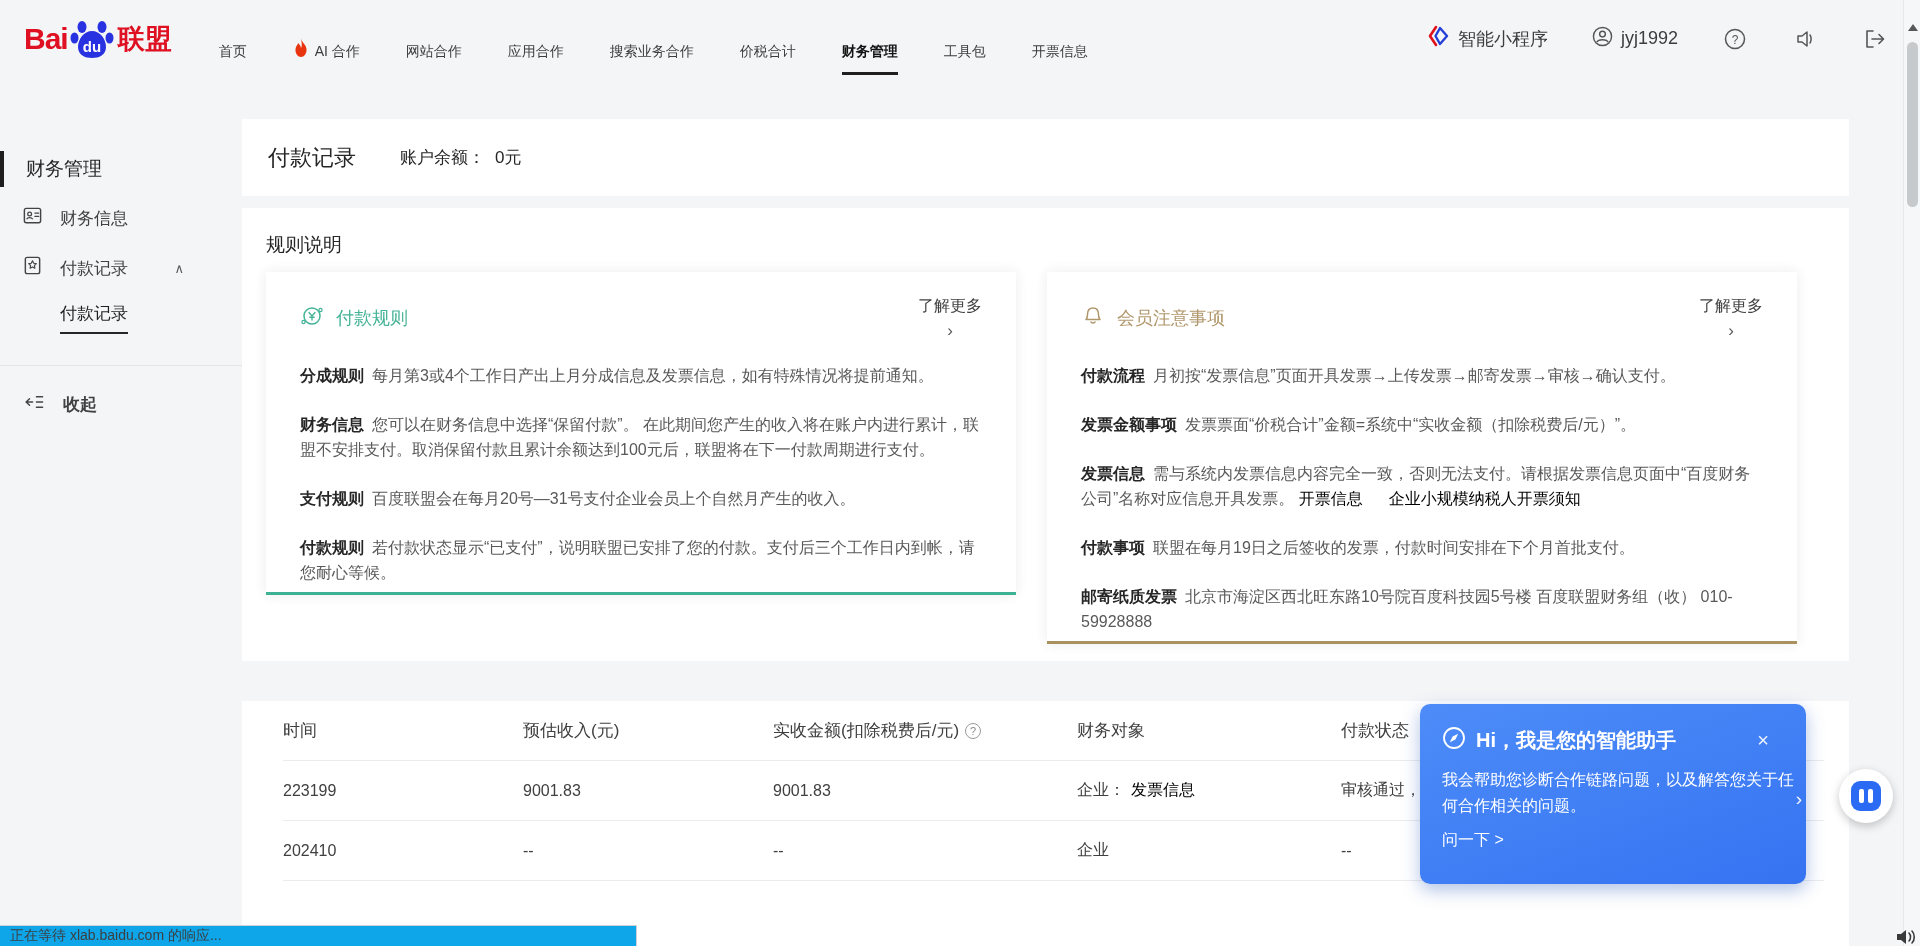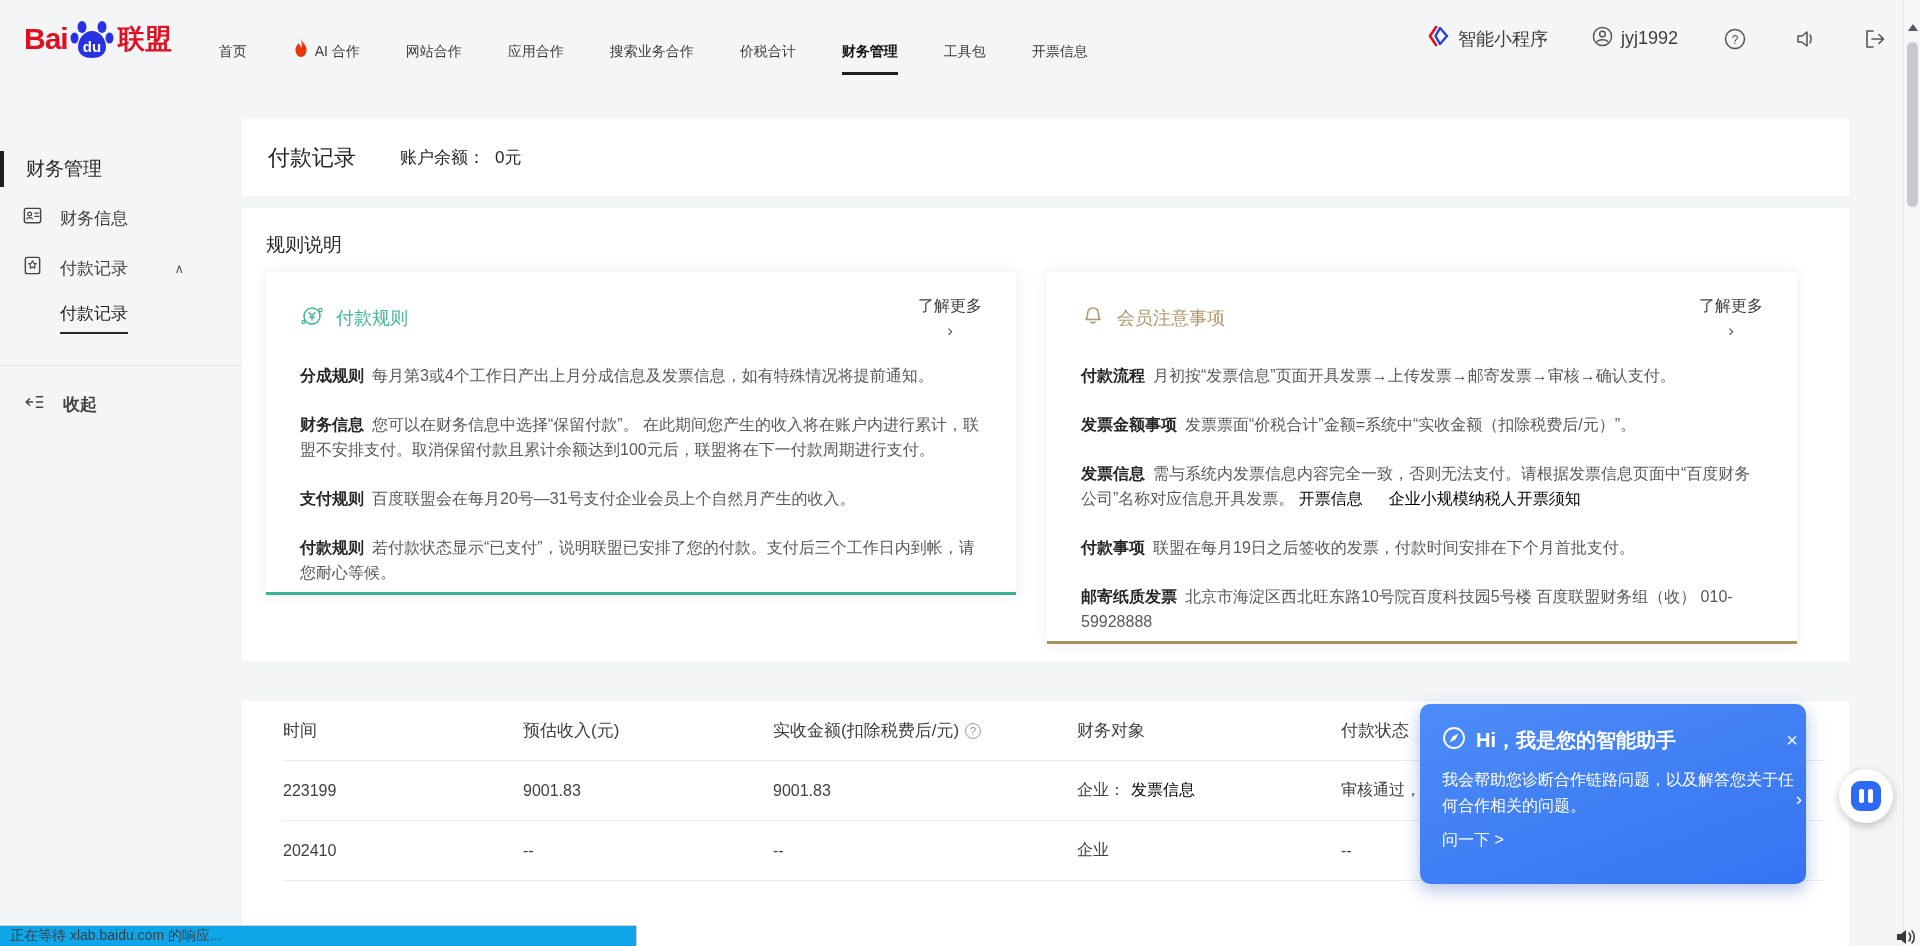--- a/index.html
+++ b/index.html
@@ -58,21 +58,21 @@
 
   .table-panel { position:relative; height:300px; }
   .grid { display:grid; grid-template-columns:240px 250px 304px 264px 1fr; align-items:center; margin:0 25px 0 41px; }
   .grid-head { height:60px; margin-top:40px; border-bottom:1px solid #ececec; font-size:17px; color:#404040; }
   .grid-row { height:60px; border-bottom:1px solid #ececec; font-size:16px; color:#404040; }
   .q-circle { display:inline-flex; align-items:center; justify-content:center; width:16px; height:16px; border:1px solid #9a9a9a; border-radius:50%; font-size:11px; color:#8c8c8c; margin-left:6px; vertical-align:1px; cursor:pointer; }
   .cell-obj { display:flex; gap:6px; align-items:center; }
 
   
   .assistant { position:absolute; left:1420px; top:704px; width:386px; height:180px; border-radius:10px;
-    background:linear-gradient(160deg,#4d8cf8 0%,#3573f2 100%); color:#fff; padding:22px 8px 0 22px; box-shadow:0 6px 18px rgba(30,80,180,.35); z-index:30; }
+    background:linear-gradient(160deg,#4d8cf8 0%,#3573f2 100%); color:#fff; padding:22px 37px 0 22px; box-shadow:0 6px 18px rgba(30,80,180,.35); z-index:30; }
   .as-head { display:flex; align-items:center; gap:10px; }
   .as-title { font-size:20px; font-weight:bold; }
   .as-close { margin-left:auto; font-size:20px; line-height:1; opacity:.9; cursor:pointer; }
   .as-body { margin-top:13px; width:352px; font-size:16px; line-height:26px; }
   .as-link { display:inline-block; margin-top:11px; font-size:16px; color:#fff; text-decoration:none; cursor:pointer; }
   .as-edge-chev { position:absolute; right:4px; top:84px; font-size:19px; color:#fff; opacity:.95; cursor:pointer; }
 
   .float-btn { position:absolute; left:1839px; top:769px; width:54px; height:54px; border-radius:50%; background:#fff;
     box-shadow:0 3px 10px rgba(0,0,0,.22); display:flex; align-items:center; justify-content:center; z-index:31; cursor:pointer; }
   .float-logo { width:30px; height:30px; border-radius:9px; background:#2b6bf3; display:flex; align-items:center; justify-content:center; gap:4px; }

